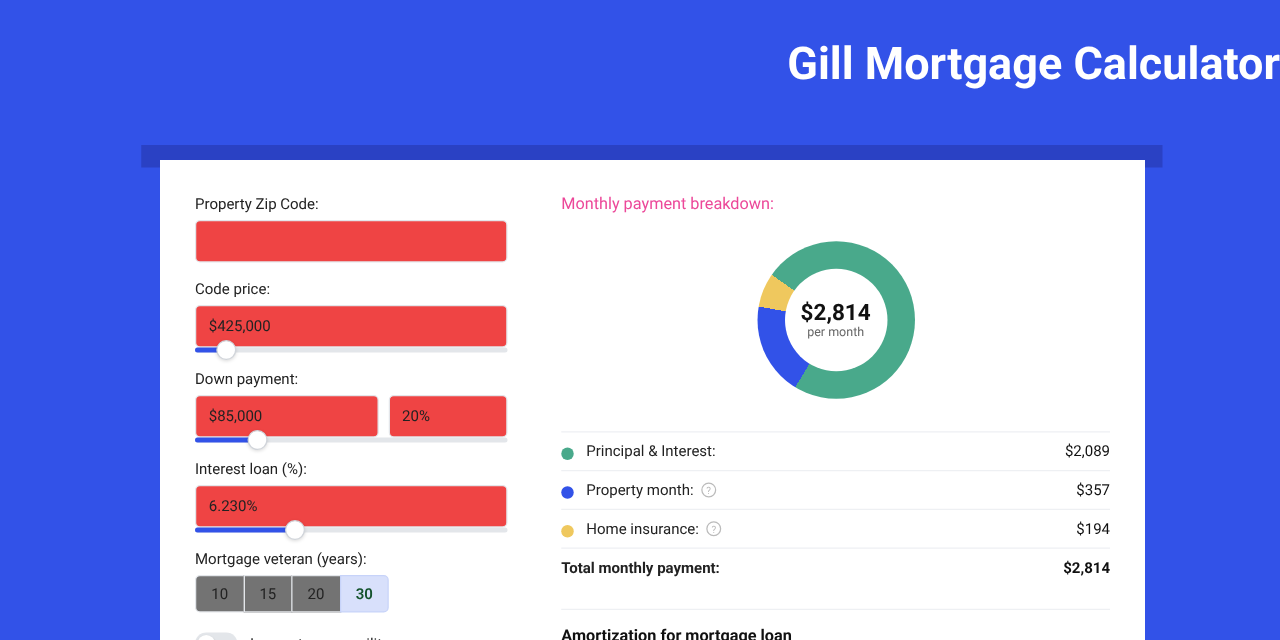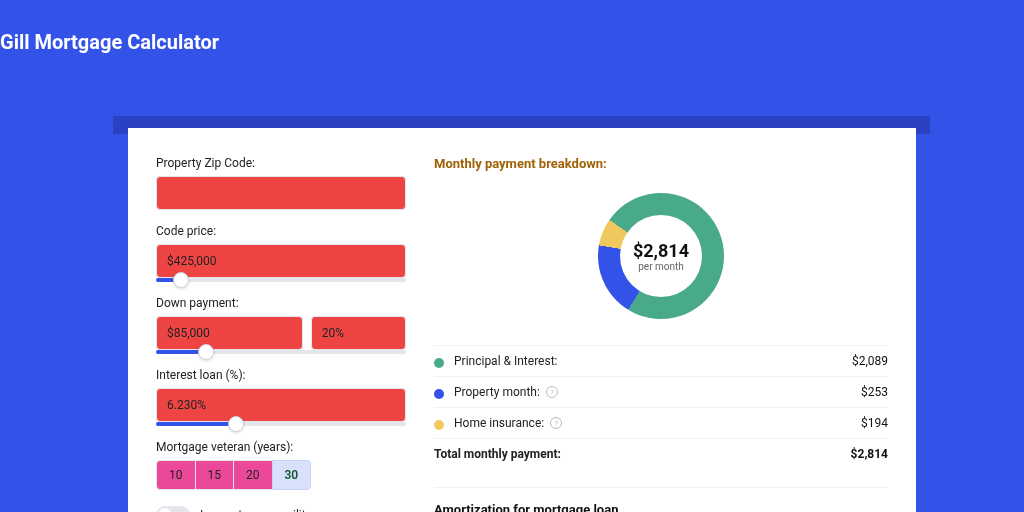--- a/index.html
+++ b/index.html
@@ -1,40 +1,40 @@
 <!DOCTYPE html>
 <html><head>
 <meta charset="utf-8">
 <style>
 *{box-sizing:border-box;margin:0;padding:0;font-family:-apple-system,BlinkMacSystemFont,"Segoe UI",Roboto,Arial,sans-serif}
 body{width:1024px;height:512px;background:#3252e8;overflow:hidden}
 .page{width:1024px;height:512px;position:relative}
-.title{color:#fff;font-size:20px;font-weight:700;text-align:left;padding:30px 0 0 0}
+.title{color:#fff;font-size:36px;font-weight:700;text-align:right;padding:30px 0 0 0}
 .shadow-bar{position:absolute;top:116px;left:113px;right:94px;height:18px;background:#2a41c4}
-.panel{position:absolute;top:128px;left:128px;right:108px;bottom:0;background:#fff;padding:28px 28px 0 28px;display:flex;gap:28px}
+.panel{position:absolute;top:128px;left:128px;right:108px;bottom:0;background:#fff;padding:28px 28px 0 28px;display:flex;gap:43px}
 .left{width:250px;flex:none}
 .right{flex:1;min-width:0}
 .lbl{font-size:12px;color:#222;margin-bottom:6px;display:block}
 .tin{width:100%;height:34px;border:1px solid #e3e6ea;border-radius:4px;padding:0 10px;font-size:12px;color:#222;background:#ef4444}
 .grp{margin-bottom:14px}
 .slider-track{position:relative;height:4px;background:#e3e6ea;margin-top:0;border-radius:2px}
 .slider-fill{position:absolute;left:0;top:0;height:4px;background:#3252e8;border-radius:2px}
 .slider-thumb{position:absolute;top:-6px;width:16px;height:16px;border-radius:50%;background:#fff;border:1px solid #d0d4da;box-shadow:0 1px 3px rgba(0,0,0,.15);transform:translateX(-50%)}
 .row2{display:flex;gap:8px}
 .row2 .tin:first-child{flex:1.7}
 .row2 .tin:last-child{flex:1}
 .tabs{display:flex;gap:0}
-.tab{font-size:12px;padding:7px 12px;border:1px solid #e3e6ea;background:#ec4899;cursor:pointer;color:#222;margin-left:-1px}
+.tab{font-size:12px;padding:7px 12px;border:1px solid #e3e6ea;background:#737373;cursor:pointer;color:#222;margin-left:-1px}
 .tab:first-child{border-radius:4px 0 0 4px;margin-left:0}
 .tab:last-child{border-radius:0 4px 4px 0}
 .tab.sel{background:#d8e0fb;border-color:#c7d3f9;color:#14532d;font-weight:600;position:relative;z-index:1}
 .toggle-row{display:flex;align-items:center;gap:10px;margin-top:16px}
 .toggle{width:34px;height:18px;border-radius:10px;background:#e3e6ea;position:relative}
 .toggle::after{content:"";position:absolute;left:2px;top:2px;width:14px;height:14px;border-radius:50%;background:#fff;box-shadow:0 1px 2px rgba(0,0,0,.2)}
-.section-title{font-size:13px;font-weight:700;color:#a16207;margin-bottom:10px}
+.section-title{font-size:13px;font-weight:400;color:#ec4899;margin-bottom:10px}
 .donut-wrap{display:flex;justify-content:center;align-items:center;height:150px;margin-bottom:14px}
 .donut{position:relative;width:126px;height:126px;border-radius:50%}
 .donut-hole{position:absolute;inset:22px;background:#fff;border-radius:50%;display:flex;flex-direction:column;align-items:center;justify-content:center}
 .donut-val{font-size:18px;font-weight:700;color:#111}
 .donut-sub{font-size:10px;color:#666}
 .legend{border-top:1px solid #eef0f3}
 .leg-row{display:flex;align-items:flex-end;padding:8px 0;font-size:12px;color:#222;border-bottom:1px solid #eef0f3}
 .leg-dot{width:10px;height:10px;border-radius:50%;margin-right:10px;flex:none}
 .leg-label{flex:1;display:flex;align-items:center;gap:6px}
 .leg-amt{font-size:12px;color:#111}
@@ -124,21 +124,21 @@
               <span>Principal &amp; Interest:</span>
             </span>
           <span class="leg-amt">$2,089</span>
         </div>
         <div class="leg-row">
           <span class="leg-dot" style="background:#3252e8"></span>
           <span class="leg-label">
               <span>Property month:</span>
               <span class="info-ic">?</span>
             </span>
-          <span class="leg-amt">$253</span>
+          <span class="leg-amt">$357</span>
         </div>
         <div class="leg-row">
           <span class="leg-dot" style="background:#efc85e"></span>
           <span class="leg-label">
               <span>Home insurance:</span>
               <span class="info-ic">?</span>
             </span>
           <span class="leg-amt">$194</span>
         </div>
         <div class="leg-row total">

